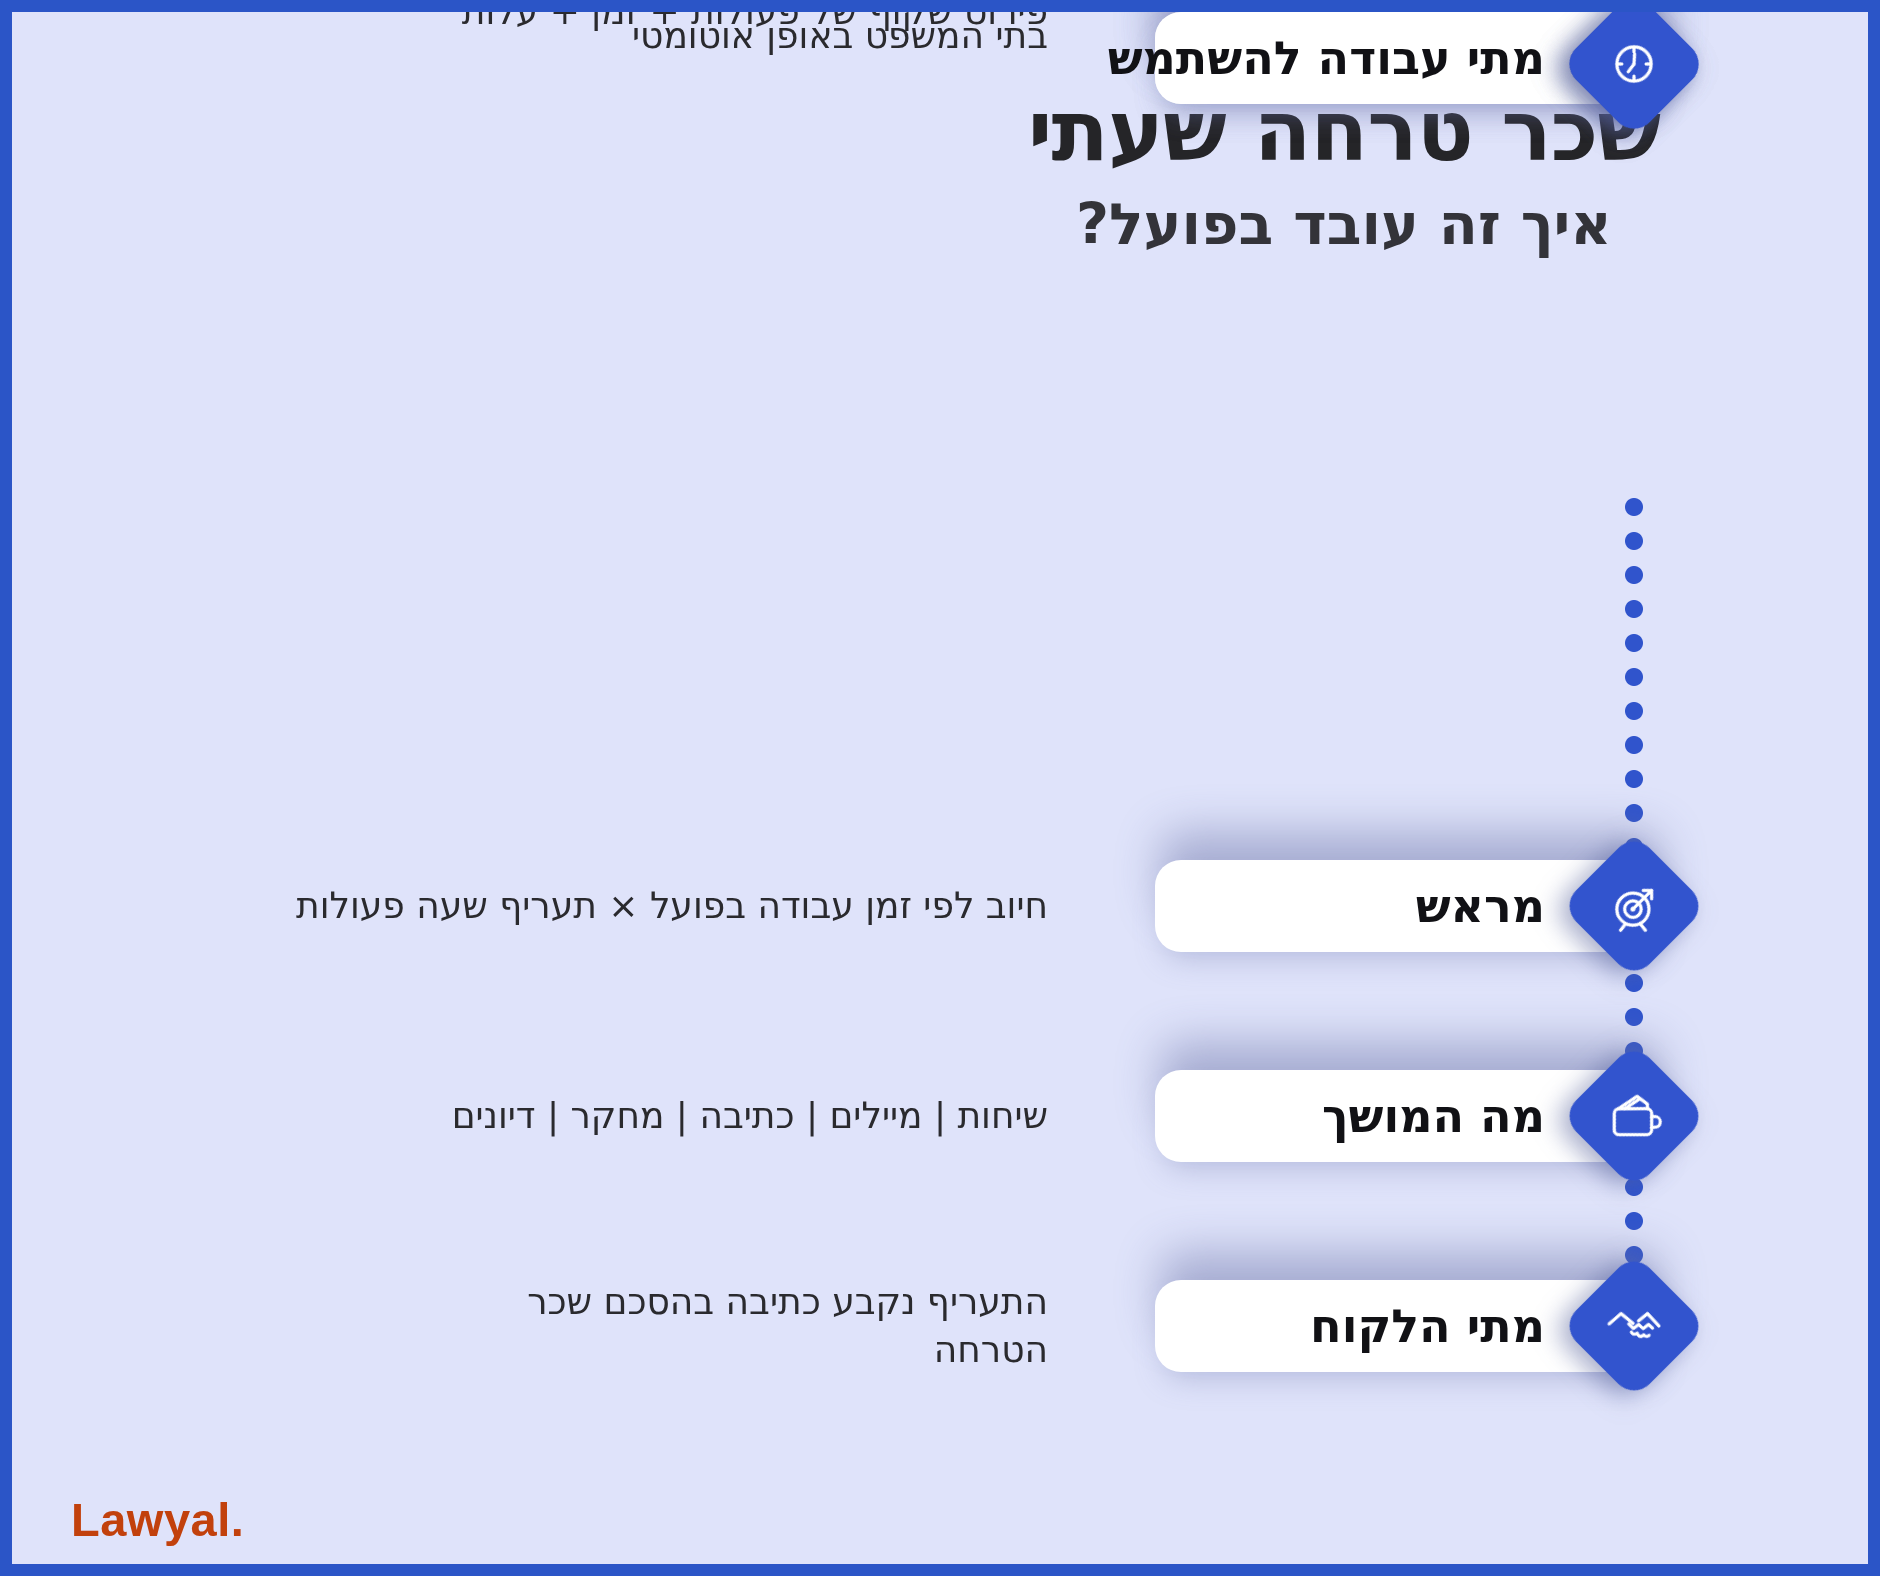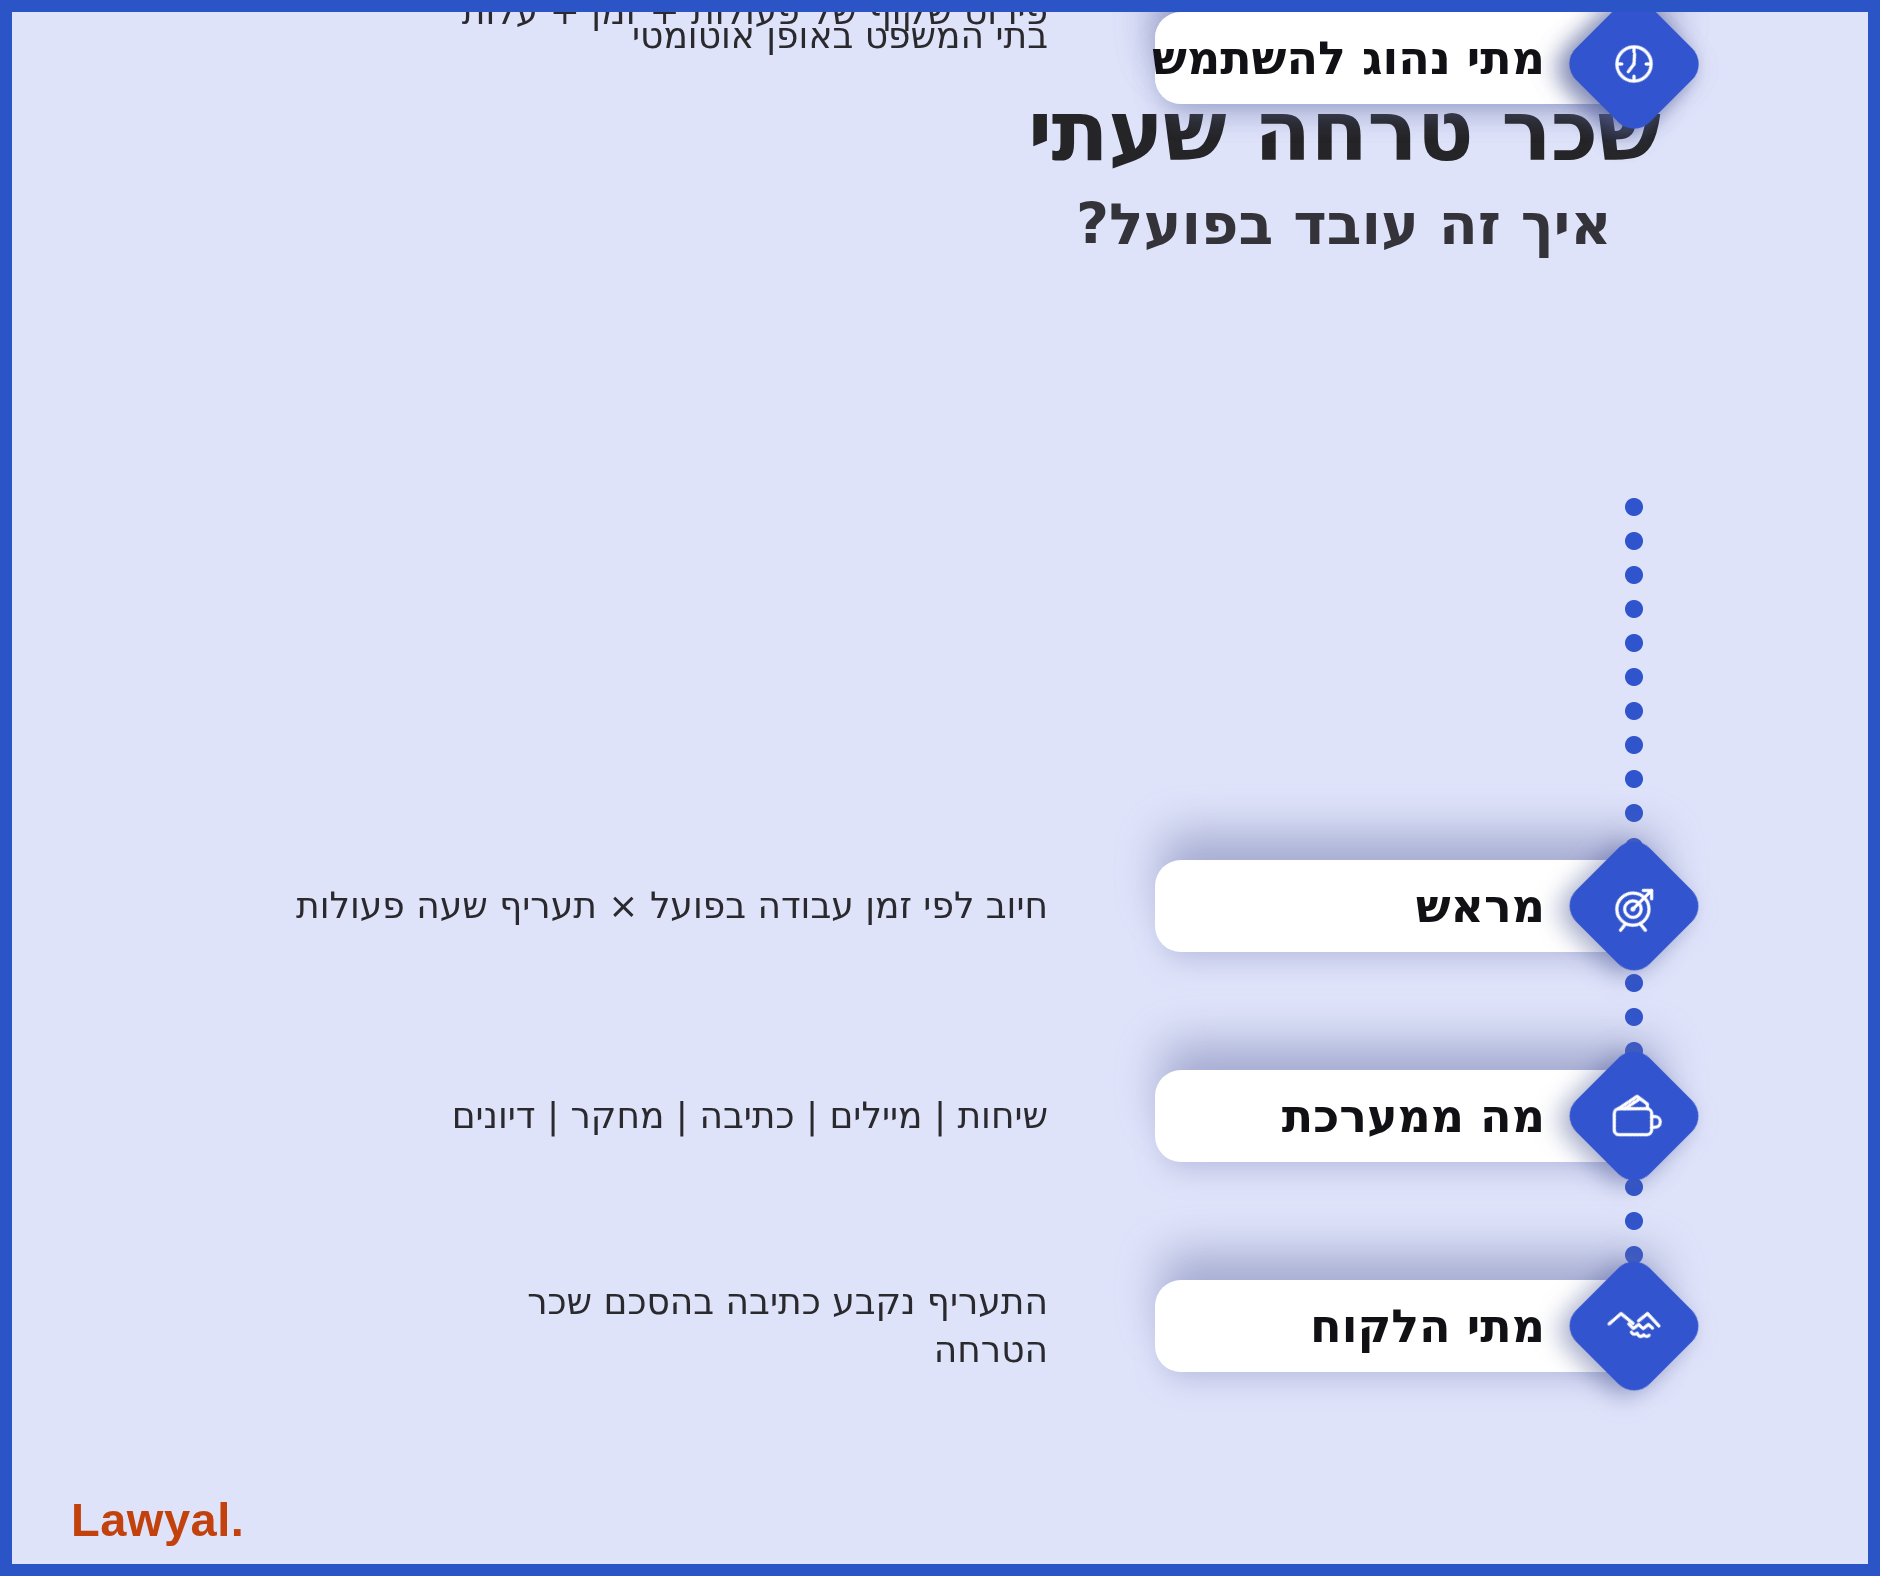--- a/index.html
+++ b/index.html
@@ -120,21 +120,21 @@
             <line x1="20" y1="45" x2="15" y2="51.5"></line>
             <line x1="34" y1="45" x2="39" y2="51.5"></line>
           </svg>
         </span>
       </div>
     </div>
 
     <div class="step">
       <div class="desc">שיחות | מיילים | כתיבה | מחקר | דיונים</div>
       <div class="pill">
-        <span class="label">מה ממערכת</span>
+        <span class="label">מה המושך</span>
       </div>
       <div class="diamond">
         <span class="icon-wrap">
           <svg viewBox="0 0 56 56">
             <path d="M13 21 L31 9 L41 16.5 L41 21"></path>
             <path d="M19 21 L33.5 11.5"></path>
             <rect x="9" y="21" width="36" height="25" rx="4.5"></rect>
             <path d="M45 28.5 h3.2 a5.2 5.2 0 0 1 0 10.4 h-3.2"></path>
           </svg>
         </span>
@@ -171,21 +171,21 @@
             <path class="fat" d="M16.5 29 L25.5 38 L41 19.5"></path>
             <path class="hollow" d="M16.5 29 L25.5 38 L41 19.5"></path>
           </svg>
         </span>
       </div>
     </div>
 
     <div class="step">
       <div class="desc">ממשק ישיר המושך עדכונים והחלטות ממערכת בתי המשפט באופן אוטומטי</div>
       <div class="pill">
-        <span class="label">מתי נהוג להשתמש</span>
+        <span class="label">מתי עבודה להשתמש</span>
       </div>
       <div class="diamond">
         <span class="icon-wrap">
           <svg viewBox="0 0 56 56">
             <circle cx="28" cy="28" r="16.5"></circle>
             <path d="M28 12.8 v3.4"></path>
             <path d="M43.2 28 h-3.4"></path>
             <path d="M28 43.2 v-3.4"></path>
             <path d="M12.8 28 h3.4"></path>
             <path d="M28 28 L28.5 18.5"></path>

